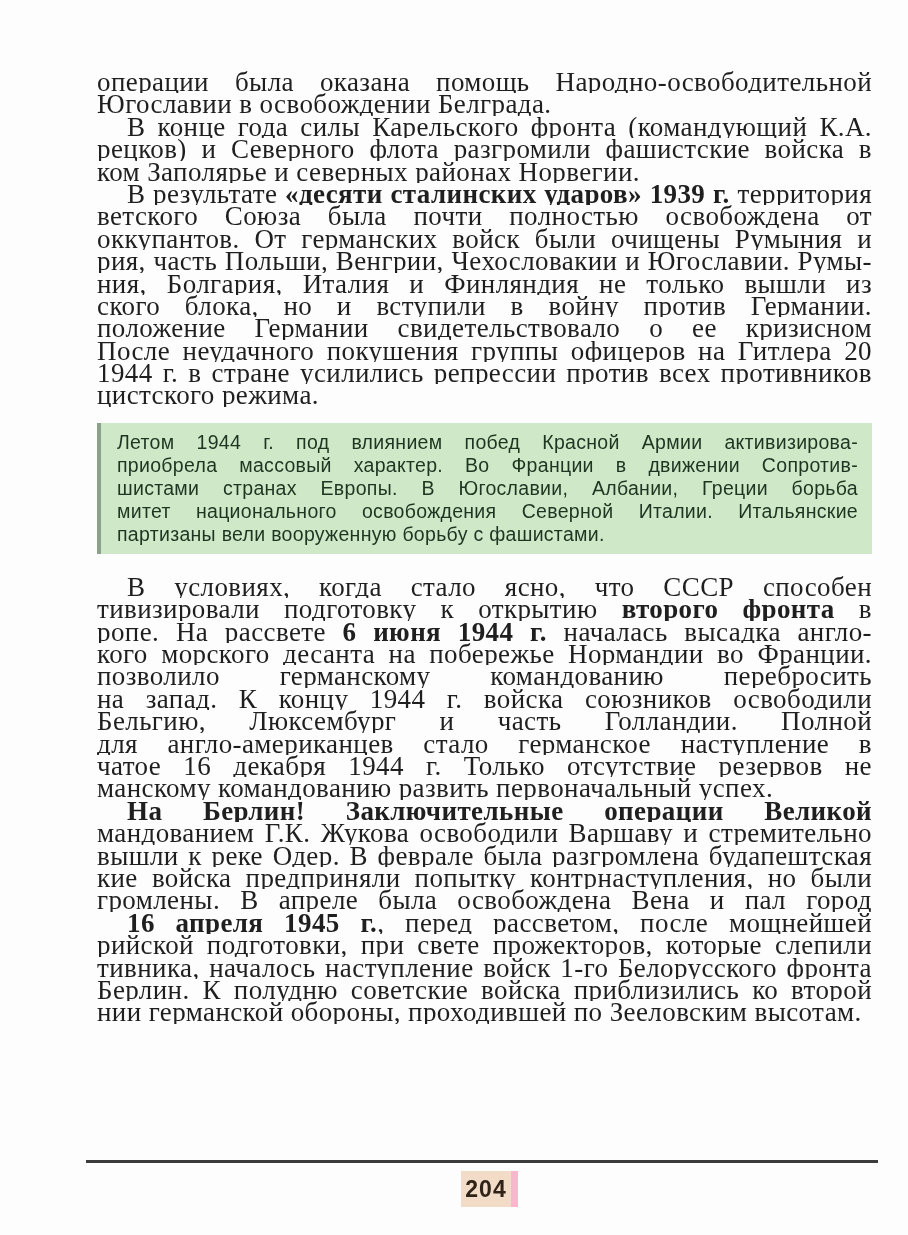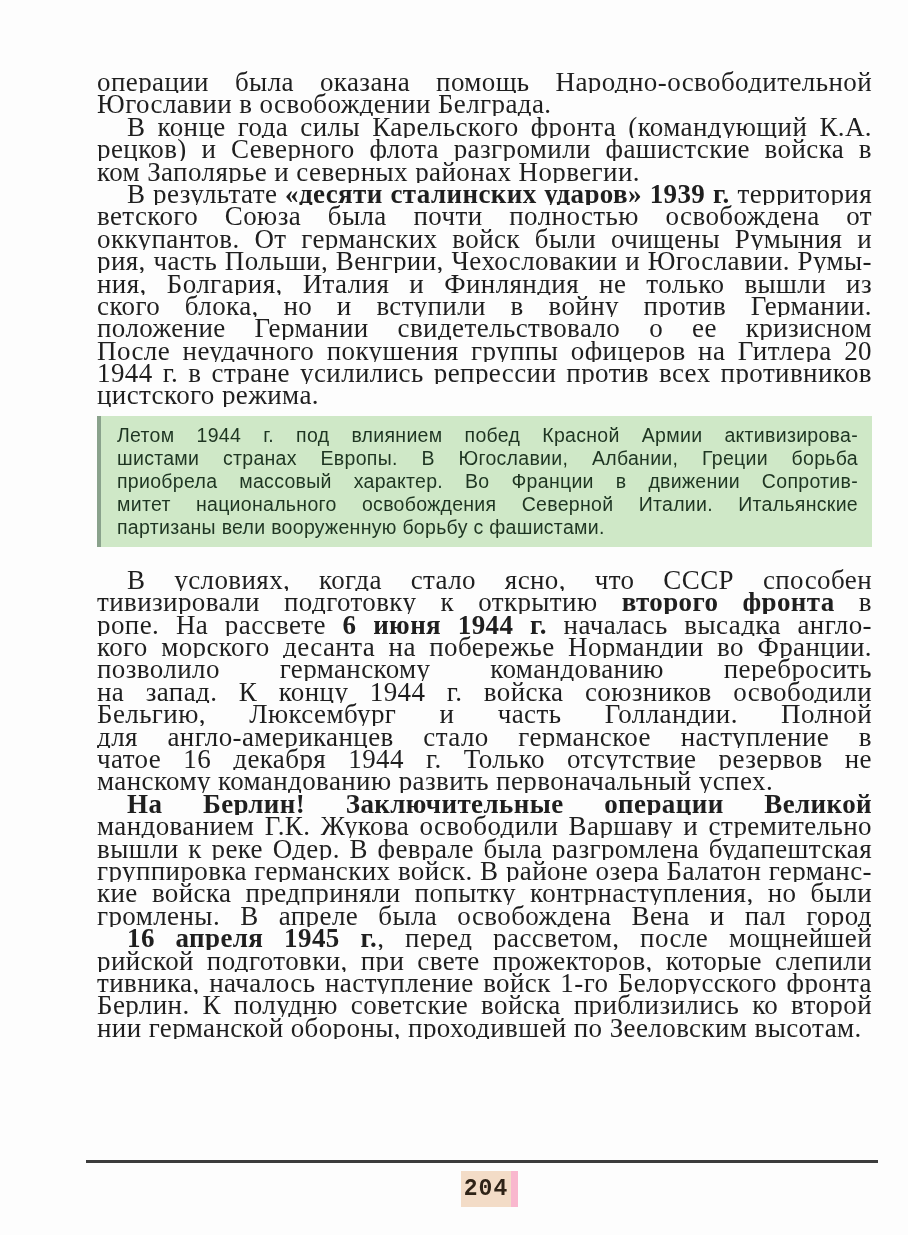--- a/index.html
+++ b/index.html
@@ -27,21 +27,21 @@
     text-align: justify;
     text-align-last: justify;
     height: 22.4px;
     overflow: hidden;
   }
   .line.last { text-align-last: left; }
   .para.indent .line:first-child { text-indent: 30px; }
   .bold { font-weight: bold; }
 
   .highlight {
-    margin: 9px 0 22px 0;
+    margin: 16px 0 22px 0;
     background: var(--highlight-bg, #cfe8c7);
     border-left: 4px solid var(--highlight-border, #8aa28c);
     padding: 8px 14px 8px 16px;
   }
   .highlight .para {
     font-family: "Liberation Sans", sans-serif;
     font-size: 19.5px;
     line-height: 23px;
     letter-spacing: 0.3px;
     color: var(--highlight-text, #1e3522);
@@ -74,21 +74,21 @@
   }
   .page-number {
     position: absolute;
     left: 0;
     top: 0;
     width: 50px;
     height: 100%;
     display: flex;
     align-items: center;
     justify-content: center;
-    font-family: Liberation Mono, monospace;
+    font-family: Liberation Sans, sans-serif;
     font-weight: bold;
     font-size: 23px;
     letter-spacing: 1px;
     color: var(--page-number-text, #2f2317);
   }
 </style>
 </head>
 <body>
 
 <div class="page">
@@ -112,22 +112,22 @@
           <div class="line"><span>ского блока, но и вступили в войну против Германии. Внутреннее</span></div>
           <div class="line"><span>положение Германии свидетельствовало о ее кризисном состоянии.</span></div>
           <div class="line"><span>После неудачного покушения группы офицеров на Гитлера 20 июля</span></div>
           <div class="line"><span>1944 г. в стране усилились репрессии против всех противников на-</span></div>
           <div class="line last"><span>цистского режима.</span></div>
         </div>
       </div>
     <div class="highlight" id="highlight-box">
         <div class="para">
           <div class="line"><span>Летом 1944 г. под влиянием побед Красной Армии активизирова-</span></div>
+          <div class="line"><span>приобрела массовый характер. Во Франции в движении Сопротив-</span></div>
           <div class="line"><span>шистами странах Европы. В Югославии, Албании, Греции борьба</span></div>
-          <div class="line"><span>приобрела массовый характер. Во Франции в движении Сопротив-</span></div>
           <div class="line"><span>митет национального освобождения Северной Италии. Итальянские</span></div>
           <div class="line last"><span>партизаны вели вооруженную борьбу с фашистами.</span></div>
         </div>
       </div>
     <div id="body-bottom">
         <div class="para indent">
           <div class="line"><span>В условиях, когда стало ясно, что СССР способен самостоятельно</span></div>
           <div class="line"><span>тивизировали подготовку к открытию </span><span class="bold">второго фронта</span><span> в Западной Ев-</span></div>
           <div class="line"><span>ропе. На рассвете </span><span class="bold">6 июня 1944 г.</span><span> началась высадка англо-американс-</span></div>
           <div class="line"><span>кого морского десанта на побережье Нормандии во Франции. Бои</span></div>
@@ -135,21 +135,20 @@
           <div class="line"><span>на запад. К концу 1944 г. войска союзников освободили Францию,</span></div>
           <div class="line"><span>Бельгию, Люксембург и часть Голландии. Полной неожиданностью</span></div>
           <div class="line"><span>для англо-американцев стало германское наступление в Арденнах, на-</span></div>
           <div class="line"><span>чатое 16 декабря 1944 г. Только отсутствие резервов не позволило гер-</span></div>
           <div class="line last"><span>манскому командованию развить первоначальный успех.</span></div>
         </div>
         <div class="para indent">
           <div class="line"><span class="bold">На Берлин! Заключительные операции Великой Отечественной</span></div>
           <div class="line"><span>мандованием Г.К. Жукова освободили Варшаву и стремительно</span></div>
           <div class="line"><span>вышли к реке Одер. В феврале была разгромлена будапештская</span></div>
-          <div class="line"><span>группировка германских войск. В районе озера Балатон германс-</span></div>
           <div class="line"><span>кие войска предприняли попытку контрнаступления, но были раз-</span></div>
           <div class="line last"><span>громлены. В апреле была освобождена Вена и пал город Кёнигсберг.</span></div>
         </div>
         <div class="para indent">
           <div class="line"><span class="bold">16 апреля 1945 г.</span><span>, перед рассветом, после мощнейшей артилле-</span></div>
           <div class="line"><span>рийской подготовки, при свете прожекторов, которые слепили про-</span></div>
           <div class="line"><span>тивника, началось наступление войск 1-го Белорусского фронта на</span></div>
           <div class="line"><span>Берлин. К полудню советские войска приблизились ко второй ли-</span></div>
           <div class="line last"><span>нии германской обороны, проходившей по Зееловским высотам.</span></div>
         </div>

